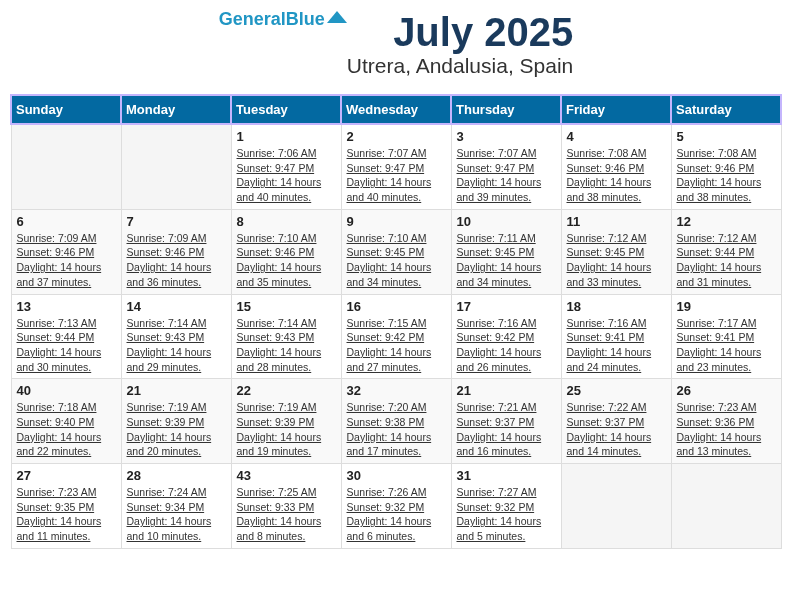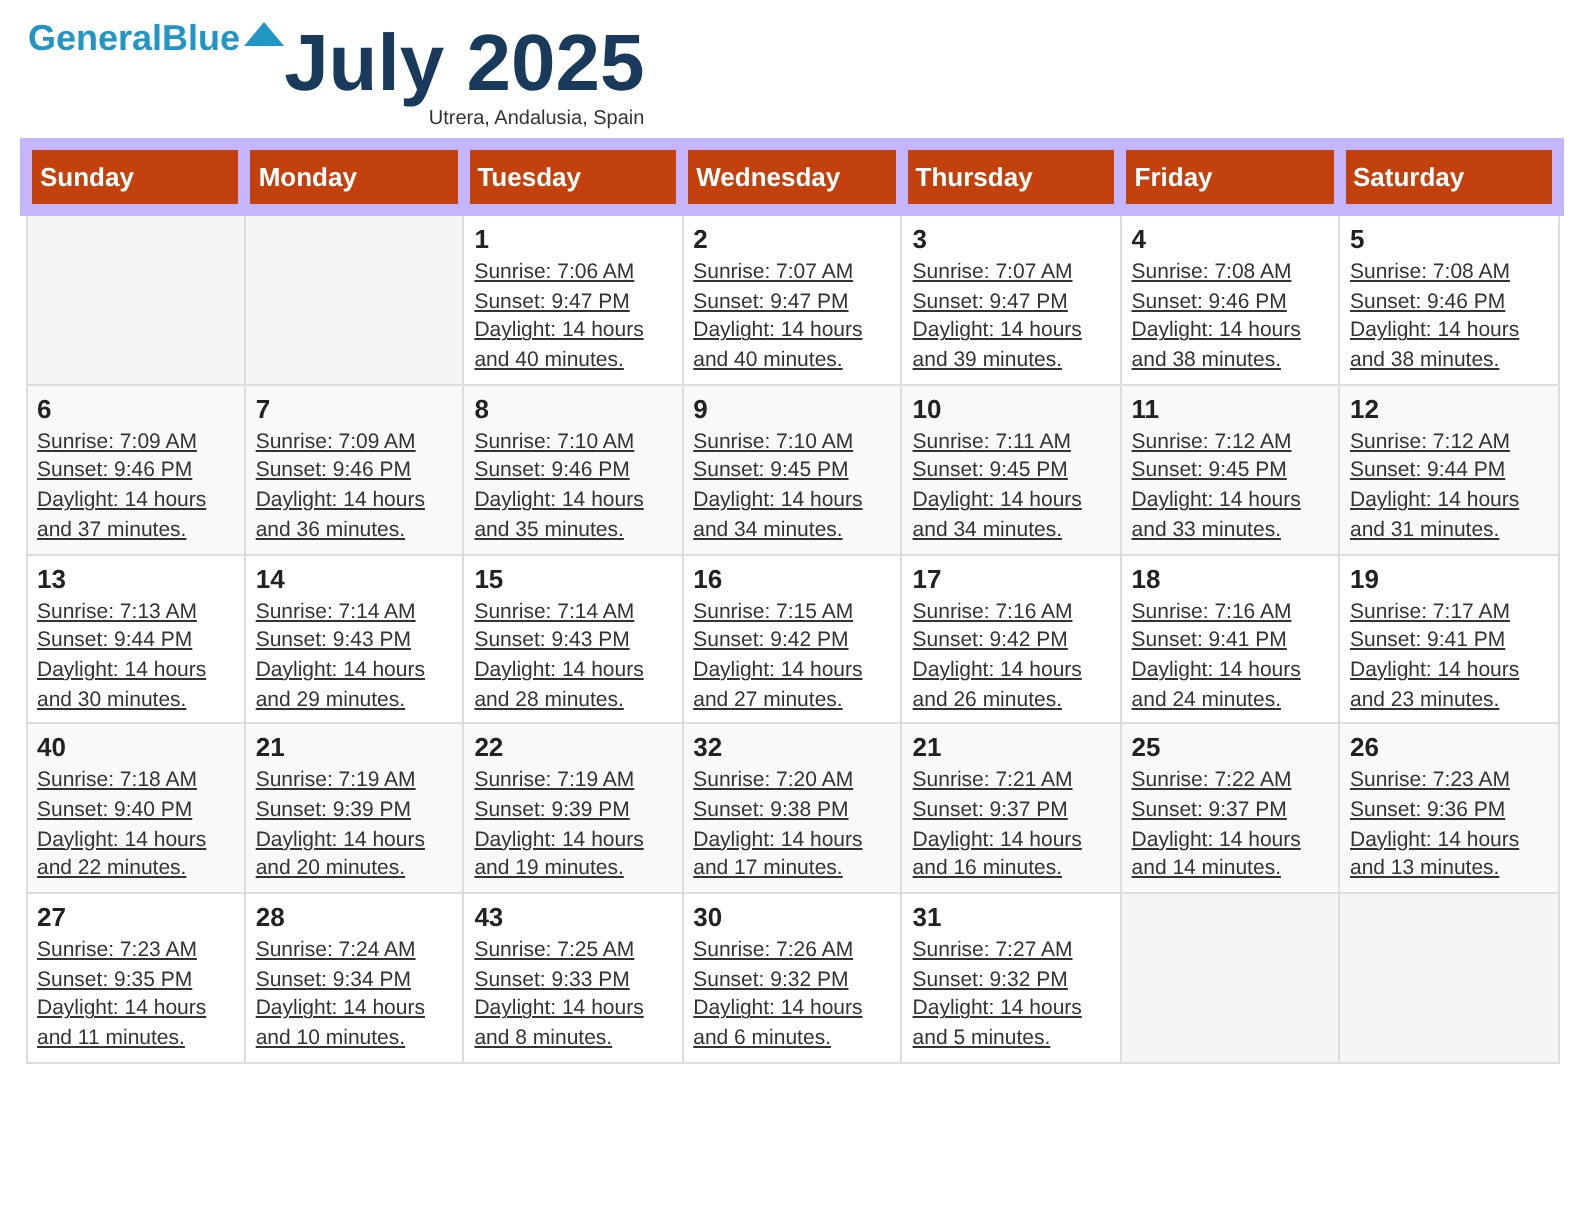--- a/index.html
+++ b/index.html
@@ -5,23 +5,23 @@
     * { box-sizing: border-box; margin: 0; padding: 0; }
     body {
       font-family: Arial, sans-serif;
       background: #fff;
       width: 792px;
       min-height: 612px;
       padding: 10px;
     }
     .header {
       display: flex;
-      justify-content: flex-start;
+      justify-content: center;
       align-items: flex-start;
-      margin-bottom: 4px;
+      margin-bottom: 16px;
       padding: 0 4px;
     }
     .logo {
       display: flex;
       flex-direction: column;
       align-items: flex-start;
     }
     .logo-text {
       font-size: 18px;
       font-weight: bold;
@@ -39,36 +39,36 @@
     .title-block {
       text-align: right;
     }
     .month-title {
       font-size: 40px;
       font-weight: bold;
       color: #1a3a5c;
       line-height: 1.1;
     }
     .location {
-      font-size: 10px;
+      font-size: 21px;
       color: #333;
     }
     .calendar {
       width: 100%;
       border-collapse: collapse;
       border: 1px solid #ccc;
     }
     .calendar th {
-      background-color: #c2410c;
+      background-color: #0369a1;
       color: #fff;
       font-size: 13px;
       font-weight: bold;
       padding: 6px 4px;
       text-align: left;
-      border: 6px solid #c4b5fd;
+      border: 2px solid #c4b5fd;
     }
     .calendar td {
       vertical-align: top;
       padding: 4px 5px;
       font-size: 10.5px;
       color: #222;
       border: 1px solid #ddd;
       width: 110px;
       min-height: 80px;
       background: #fff;

